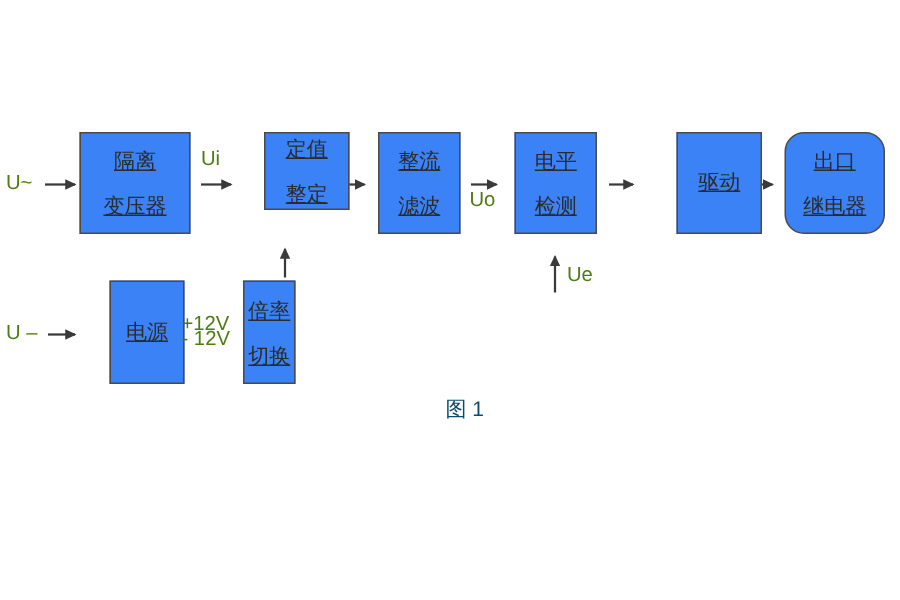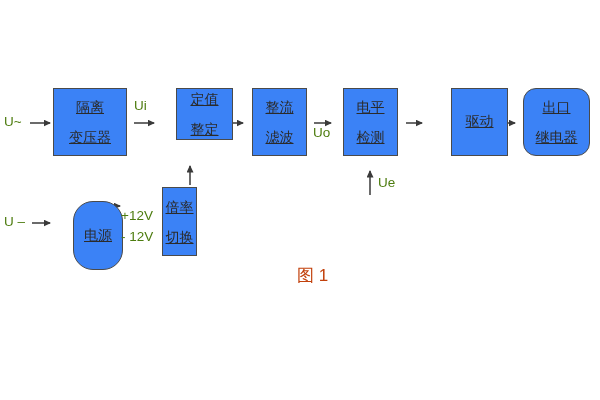--- a/index.html
+++ b/index.html
@@ -32,44 +32,44 @@
     text-decoration: underline;
   }
   .box.single { line-height: normal; margin-left: 20px; }
 
   #box-isolation  { left: 53px;  top: 88px;  width: 74px; height: 68px; }
   #box-setting    { left: 176px; top: 88px;  width: 57px; height: 52px; }
   #box-rectifier  { left: 252px; top: 88px;  width: 55px; height: 68px; }
   #box-level      { left: 343px; top: 88px;  width: 55px; height: 68px; }
   #box-drive      { left: 431px; top: 88px;  width: 57px; height: 68px; }
   #box-relay      { left: 523px; top: 88px;  width: 67px; height: 68px; border-radius: 13px; }
-  #box-power      { left: 53px;  top: 201px; width: 50px; height: 69px; border-radius: 20px; }
+  #box-power      { left: 53px;  top: 187px; width: 50px; height: 69px; }
   #box-multiplier { left: 162px; top: 187px; width: 35px; height: 69px; }
   #box-reference  { left: 329px; top: 198px; width: 93px; height: 43px; }
 
   .flabel {
     position: absolute;
     font-size: 13.5px;
     color: #4d7c0f;
     white-space: nowrap;
   }
   #lbl-uac { left: 4px;   top: 114px; }
   #lbl-udc { left: 4px;   top: 214px; }
   #lbl-ui  { left: 134px; top: 98px;  }
   #lbl-uo  { left: 313px; top: 101px; margin-top: 24px; }
   #lbl-ue  { left: 378px; top: 175px; }
   #lbl-p12 { left: 121px; top: 208px; }
-  #lbl-m12 { left: 121px; top: 229px; }
+  #lbl-m12 { left: 121px; top: 218px; }
 
   #caption {
     position: absolute;
     left: 297px;
     top: 264px;
-    font-size: 17px;
-    color: #c2410c;
+    font-size: 14px;
+    color: #0c4a6e;
     white-space: nowrap;
   }
   #wires {
     position: absolute;
     left: 0;
     top: 0;
     pointer-events: none;
   }
 </style>
 </head>

